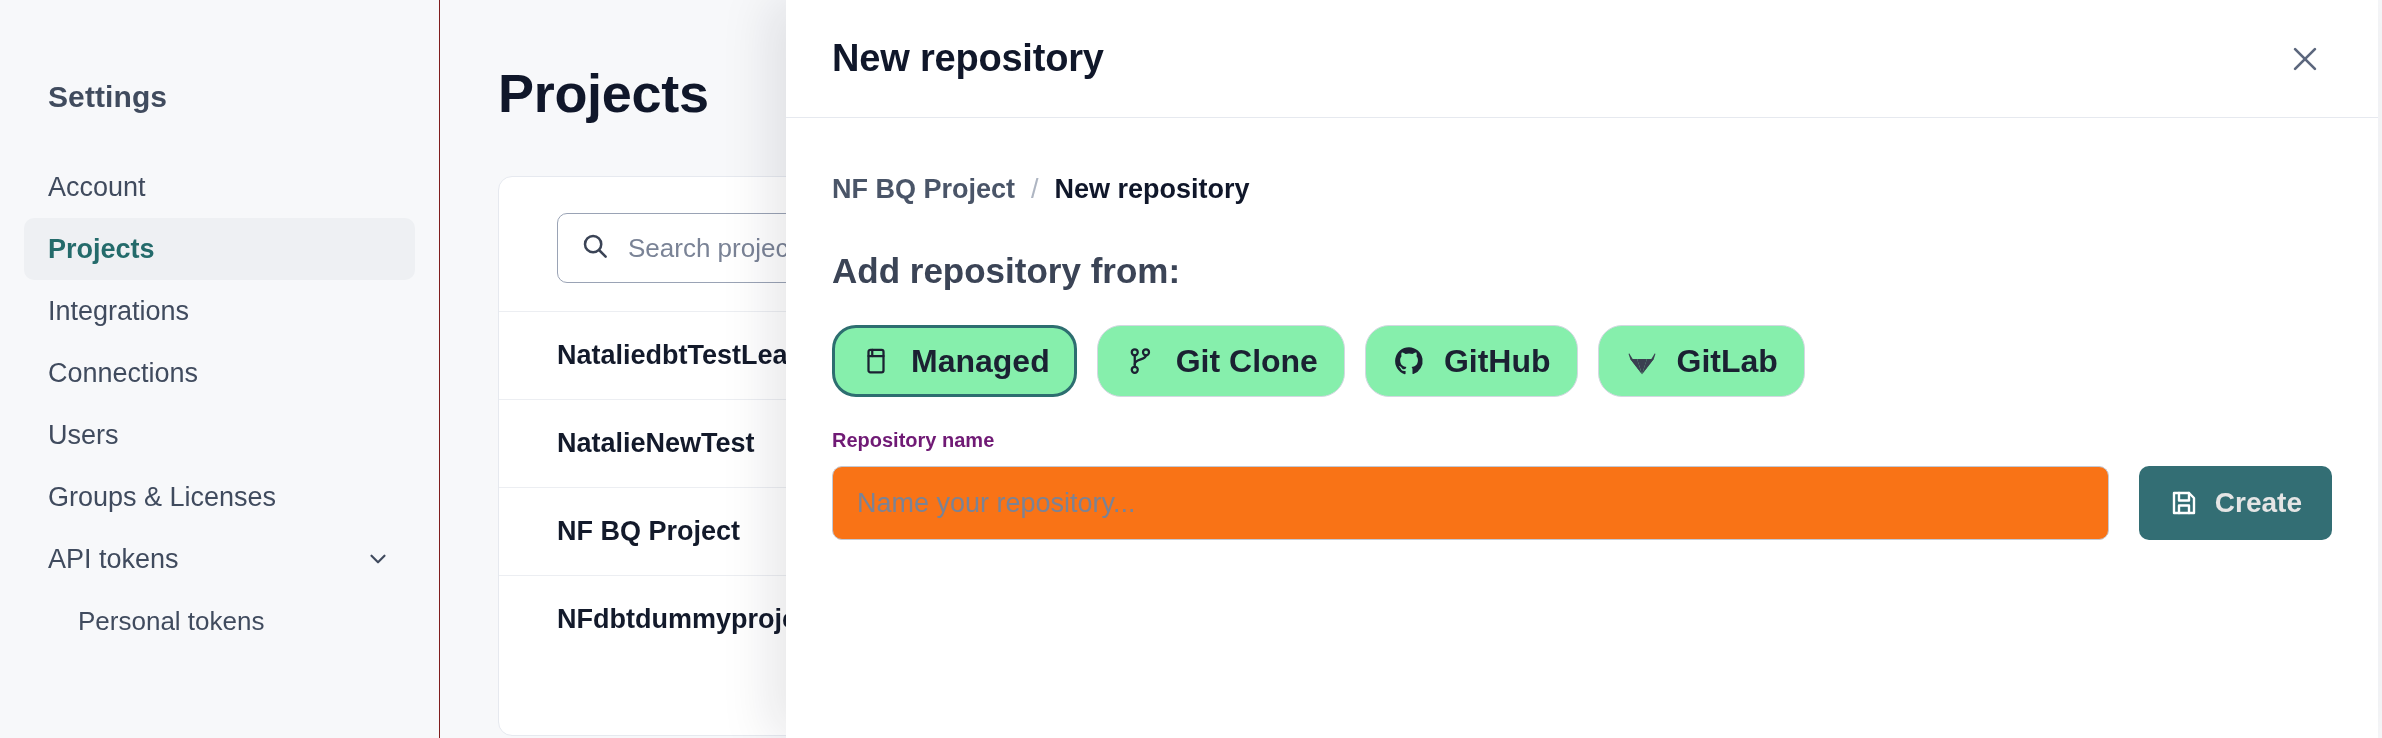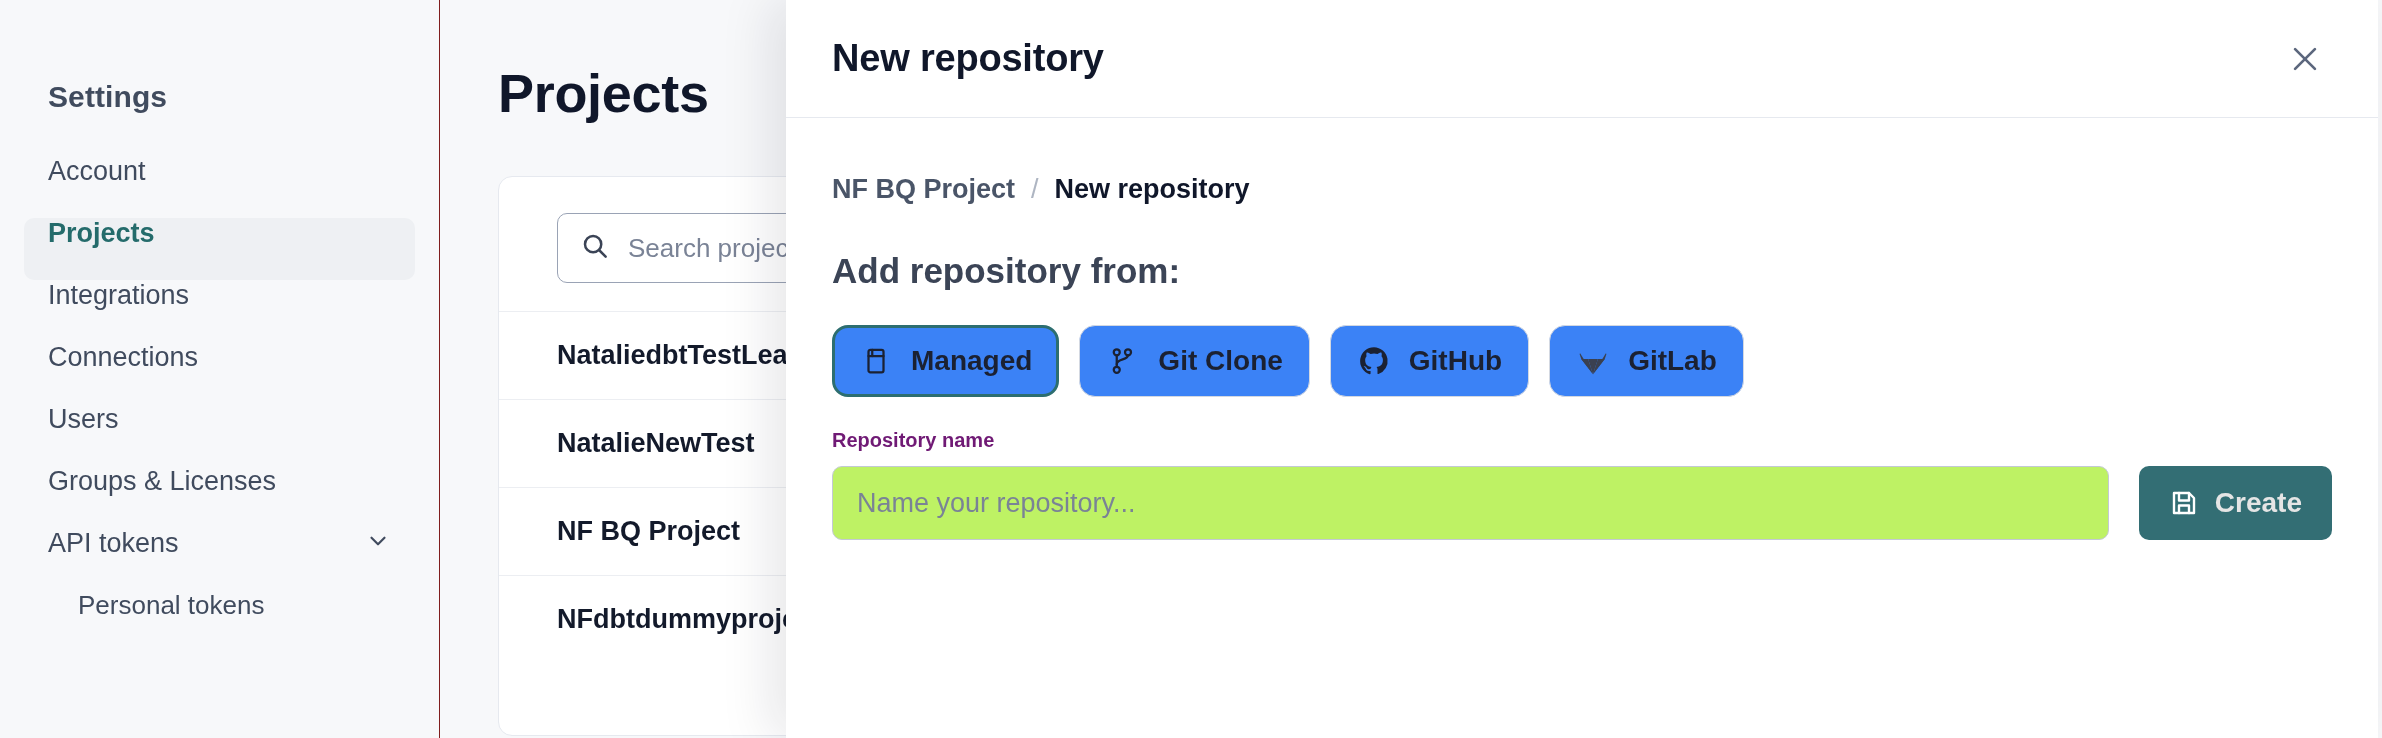--- a/index.html
+++ b/index.html
@@ -19,21 +19,21 @@
     width: 440px; flex: 0 0 440px;
     background: #f7f8fa;
     border-right: 1px solid #7f1d1d;
     padding: 80px 24px 0 24px;
   }
   .sidebar-title {
     font-size: 30px; font-weight: 700; color: #404b5e;
     padding: 0 0 0 24px; margin-bottom: 42px; letter-spacing: .1px;
   }
   .nav-item {
-    display: flex; align-items: flex-start; justify-content: space-between;
+    display: flex; align-items: center; justify-content: space-between;
     height: 62px; padding: 0 24px; border-radius: 10px;
     font-size: 27px; color: #404b5e; cursor: pointer;
   }
   .nav-item.active { background: #eef0f3; color: #246b6b; font-weight: 600; }
   .nav-item.sub { padding-left: 54px; font-size: 26px; }
   .chev { width: 26px; height: 26px; flex: 0 0 26px; }
   .chev svg { display: block; }
 
   .content { flex: 1 1 auto; padding: 62px 0 0 58px; min-width: 0; position: relative; }
   .page-title { font-size: 54px; font-weight: 700; color: #10172a; letter-spacing: -.3px; }
@@ -90,36 +90,36 @@
 
   .section-heading {
     margin-top: 46px;
     font-size: 35px; font-weight: 700; color: #3b4456;
   }
 
   .source-row { display: flex; gap: 20px; margin-top: 34px; align-items: center; }
   .source-btn {
     display: flex; align-items: center; gap: 18px;
     height: 72px; padding: 0 26px;
-    border: 1px solid #d3d8e1; border-radius: 16px;
-    background: #3b82f6; cursor: pointer;
-    font-size: 28px; font-weight: 700; color: #1b2132;
+    border: 1px solid #d3d8e1; border-radius: 24px;
+    background: #86efac; cursor: pointer;
+    font-size: 32px; font-weight: 700; color: #1b2132;
     white-space: nowrap;
   }
   .source-btn.selected { border: 3px solid #2d6e70; padding: 0 24px; }
   .source-btn .ico { width: 34px; height: 34px; display: flex; align-items: center; justify-content: center; flex: 0 0 34px; }
 
   .field-label { margin-top: 32px; font-size: 20px; font-weight: 700; color: #701a75; }
   .field-row { display: flex; align-items: flex-start; gap: 30px; margin-top: 14px; }
   .text-input {
     flex: 1 1 auto; height: 74px;
     border: 1px solid #c3c9d4; border-radius: 10px;
     padding: 0 24px; font-size: 27px; color: #1b2132;
     font-family: "Liberation Sans", sans-serif;
-    background: #bef264; outline: none;
+    background: #f97316; outline: none;
   }
   .text-input::placeholder { color: #7a8396; }
   .create-btn {
     flex: 0 0 auto;
     display: flex; align-items: center; gap: 16px;
     height: 74px; padding: 0 30px;
     background: #336e74; color: #e5e5e5;
     border: none; border-radius: 10px; cursor: pointer;
     font-size: 28px; font-weight: 600;
     font-family: "Liberation Sans", sans-serif;

